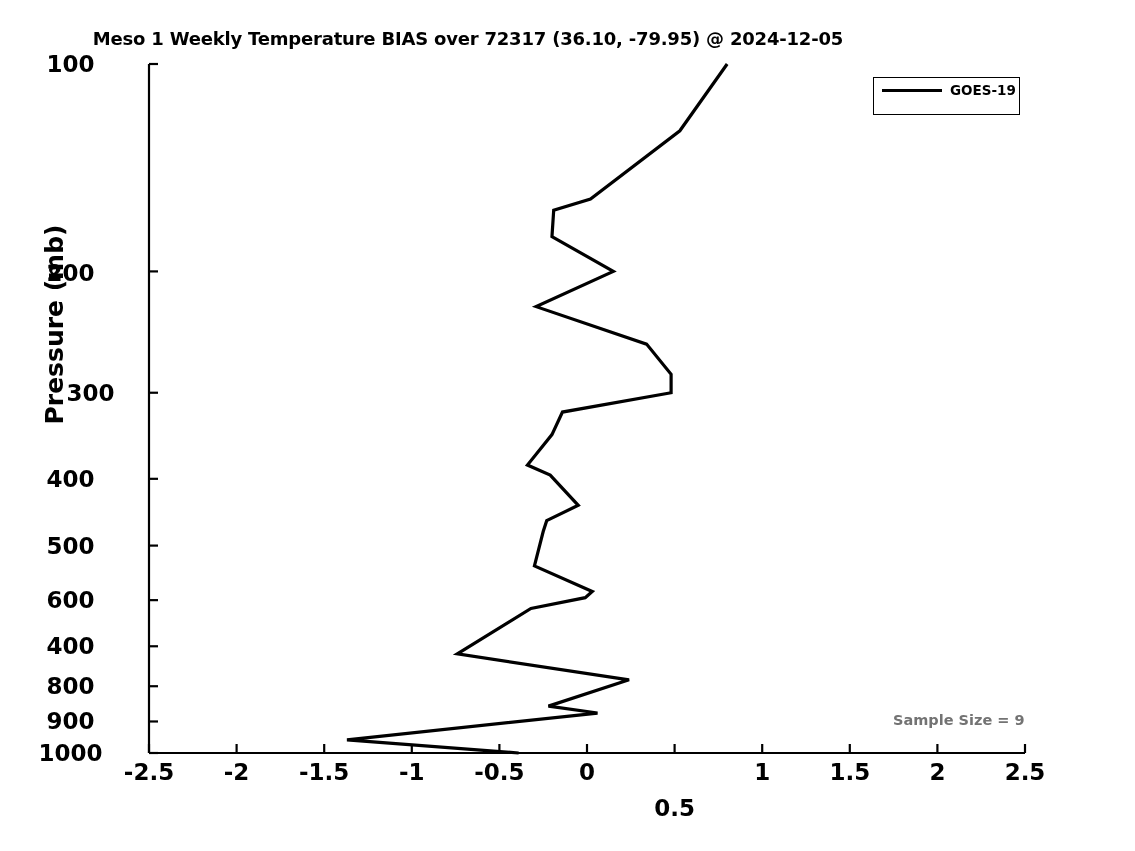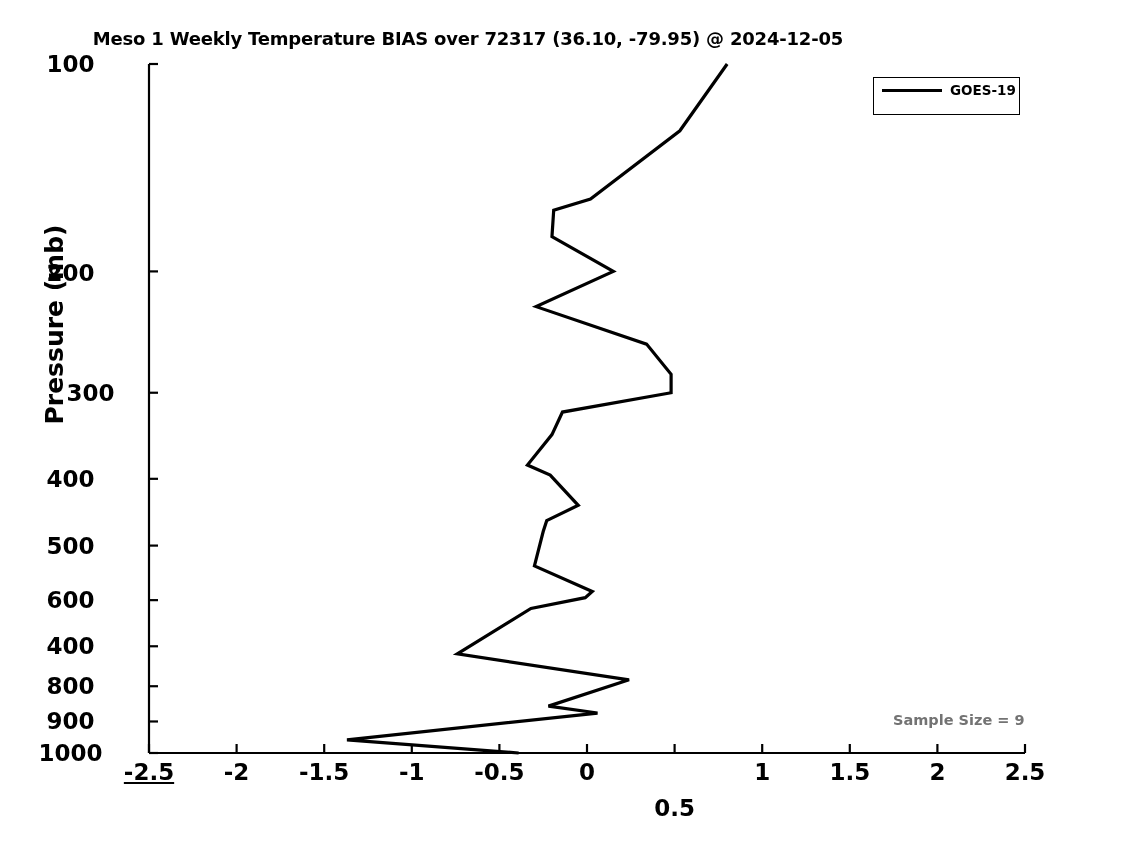--- a/index.html
+++ b/index.html
@@ -163,21 +163,21 @@
       <div class="tick-label ytick-label" style="left: 0px; width: 141px; top: 392.737px; margin-left: 20px;">300</div>
       <div class="tick-label ytick-label" style="left: 0px; width: 141px; top: 478.819px;">400</div>
       <div class="tick-label ytick-label" style="left: 0px; width: 141px; top: 545.59px;">500</div>
       <div class="tick-label ytick-label" style="left: 0px; width: 141px; top: 600.146px;">600</div>
       <div class="tick-label ytick-label" style="left: 0px; width: 141px; top: 646.273px;">400</div>
       <div class="tick-label ytick-label" style="left: 0px; width: 141px; top: 686.229px;">800</div>
       <div class="tick-label ytick-label" style="left: 0px; width: 141px; top: 721.473px;">900</div>
       <div class="tick-label ytick-label" style="left: 0px; width: 141px; top: 753px;">1000</div>
     </div>
   <div id="xtick-labels">
-      <div class="tick-label xtick-label" style="left: 149px; top: 759px; text-decoration: underline;">-2.5</div>
+      <div class="tick-label xtick-label" style="left: 149px; top: 759px;">-2.5</div>
       <div class="tick-label xtick-label" style="left: 236.6px; top: 759px;">-2</div>
       <div class="tick-label xtick-label" style="left: 324.2px; top: 759px;">-1.5</div>
       <div class="tick-label xtick-label" style="left: 411.8px; top: 759px;">-1</div>
       <div class="tick-label xtick-label" style="left: 499.4px; top: 759px;">-0.5</div>
       <div class="tick-label xtick-label" style="left: 587px; top: 759px;">0</div>
       <div class="tick-label xtick-label" style="left: 674.6px; top: 759px; margin-top: 36px;">0.5</div>
       <div class="tick-label xtick-label" style="left: 762.2px; top: 759px;">1</div>
       <div class="tick-label xtick-label" style="left: 849.8px; top: 759px;">1.5</div>
       <div class="tick-label xtick-label" style="left: 937.4px; top: 759px;">2</div>
       <div class="tick-label xtick-label" style="left: 1025px; top: 759px;">2.5</div>

